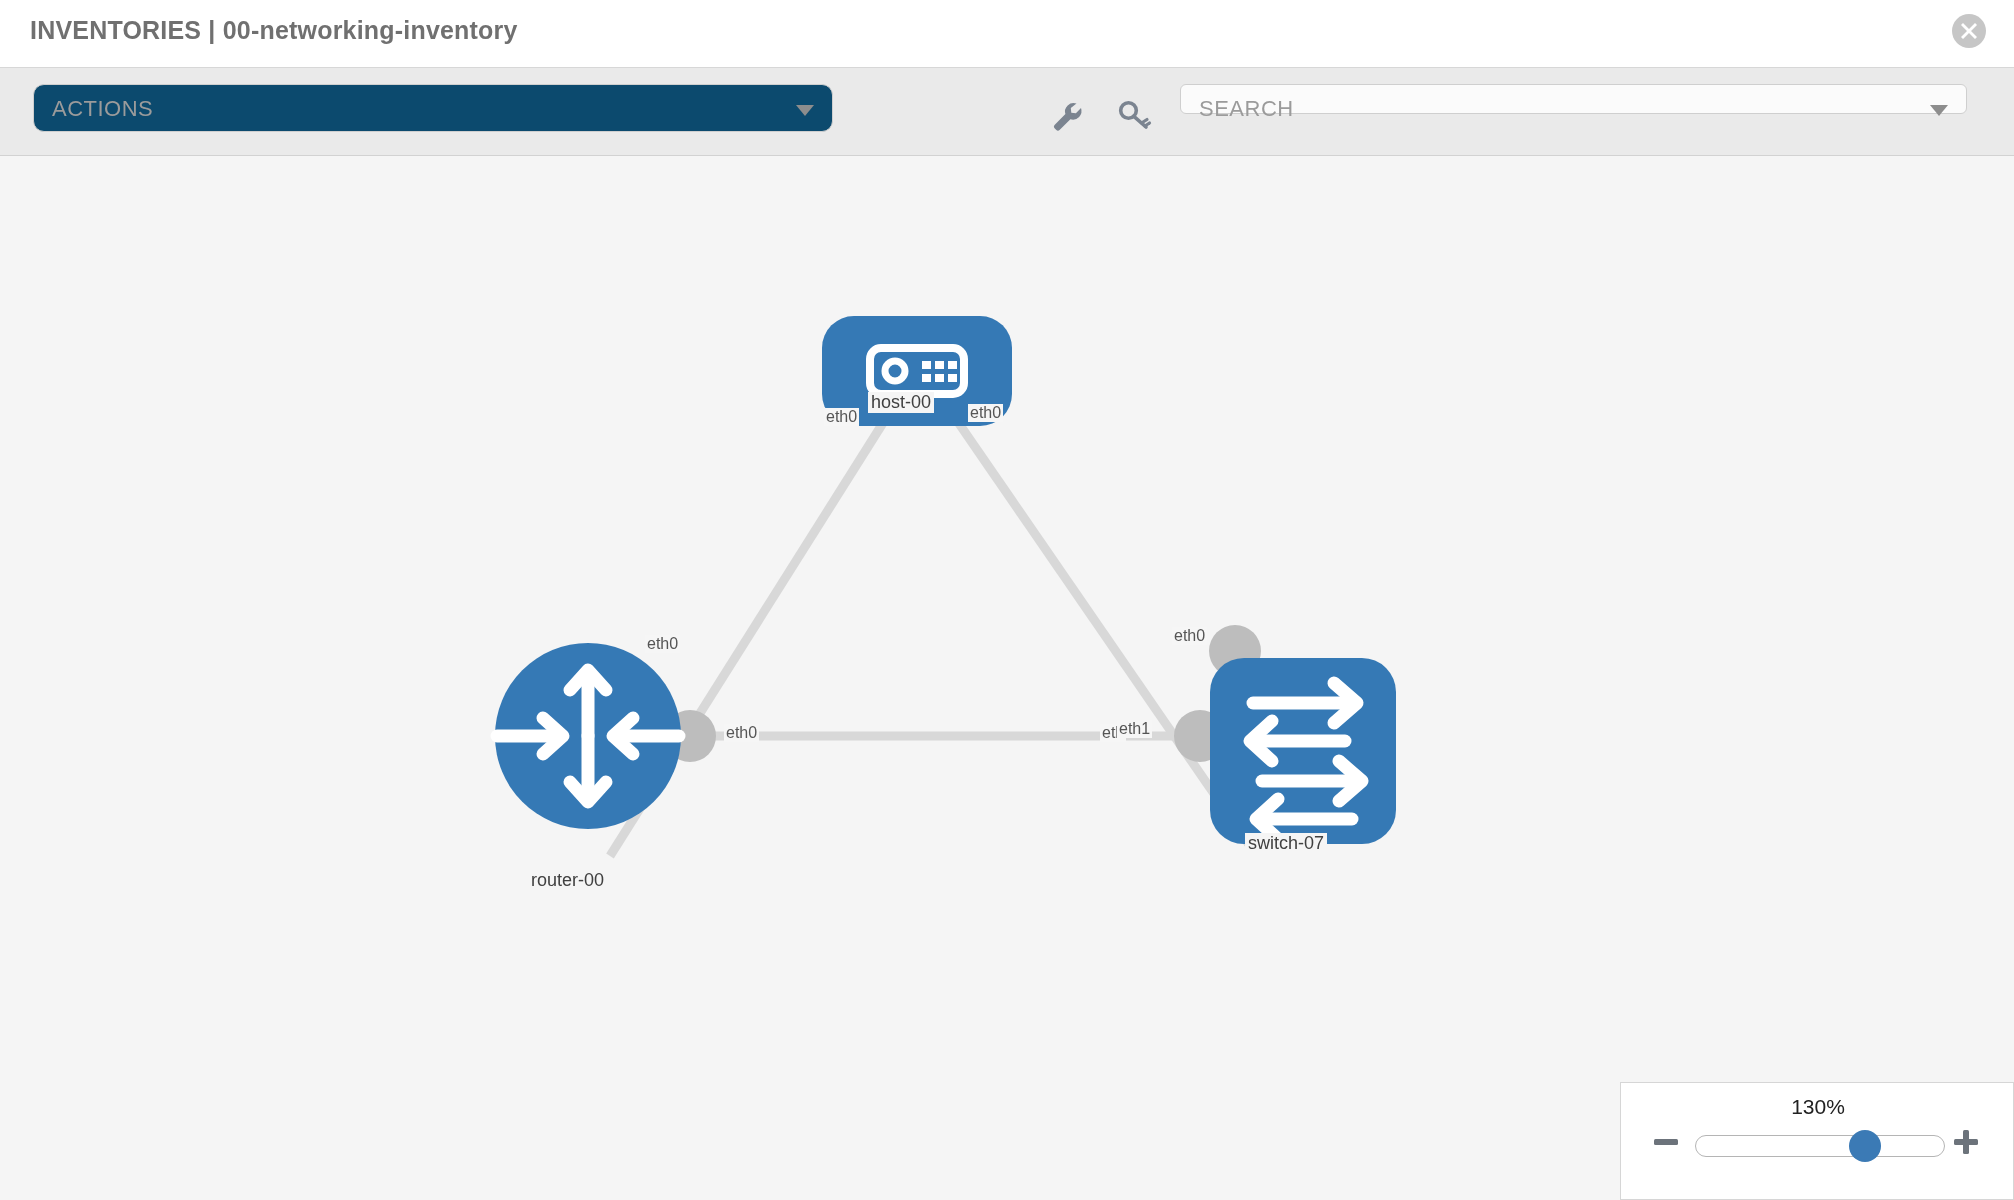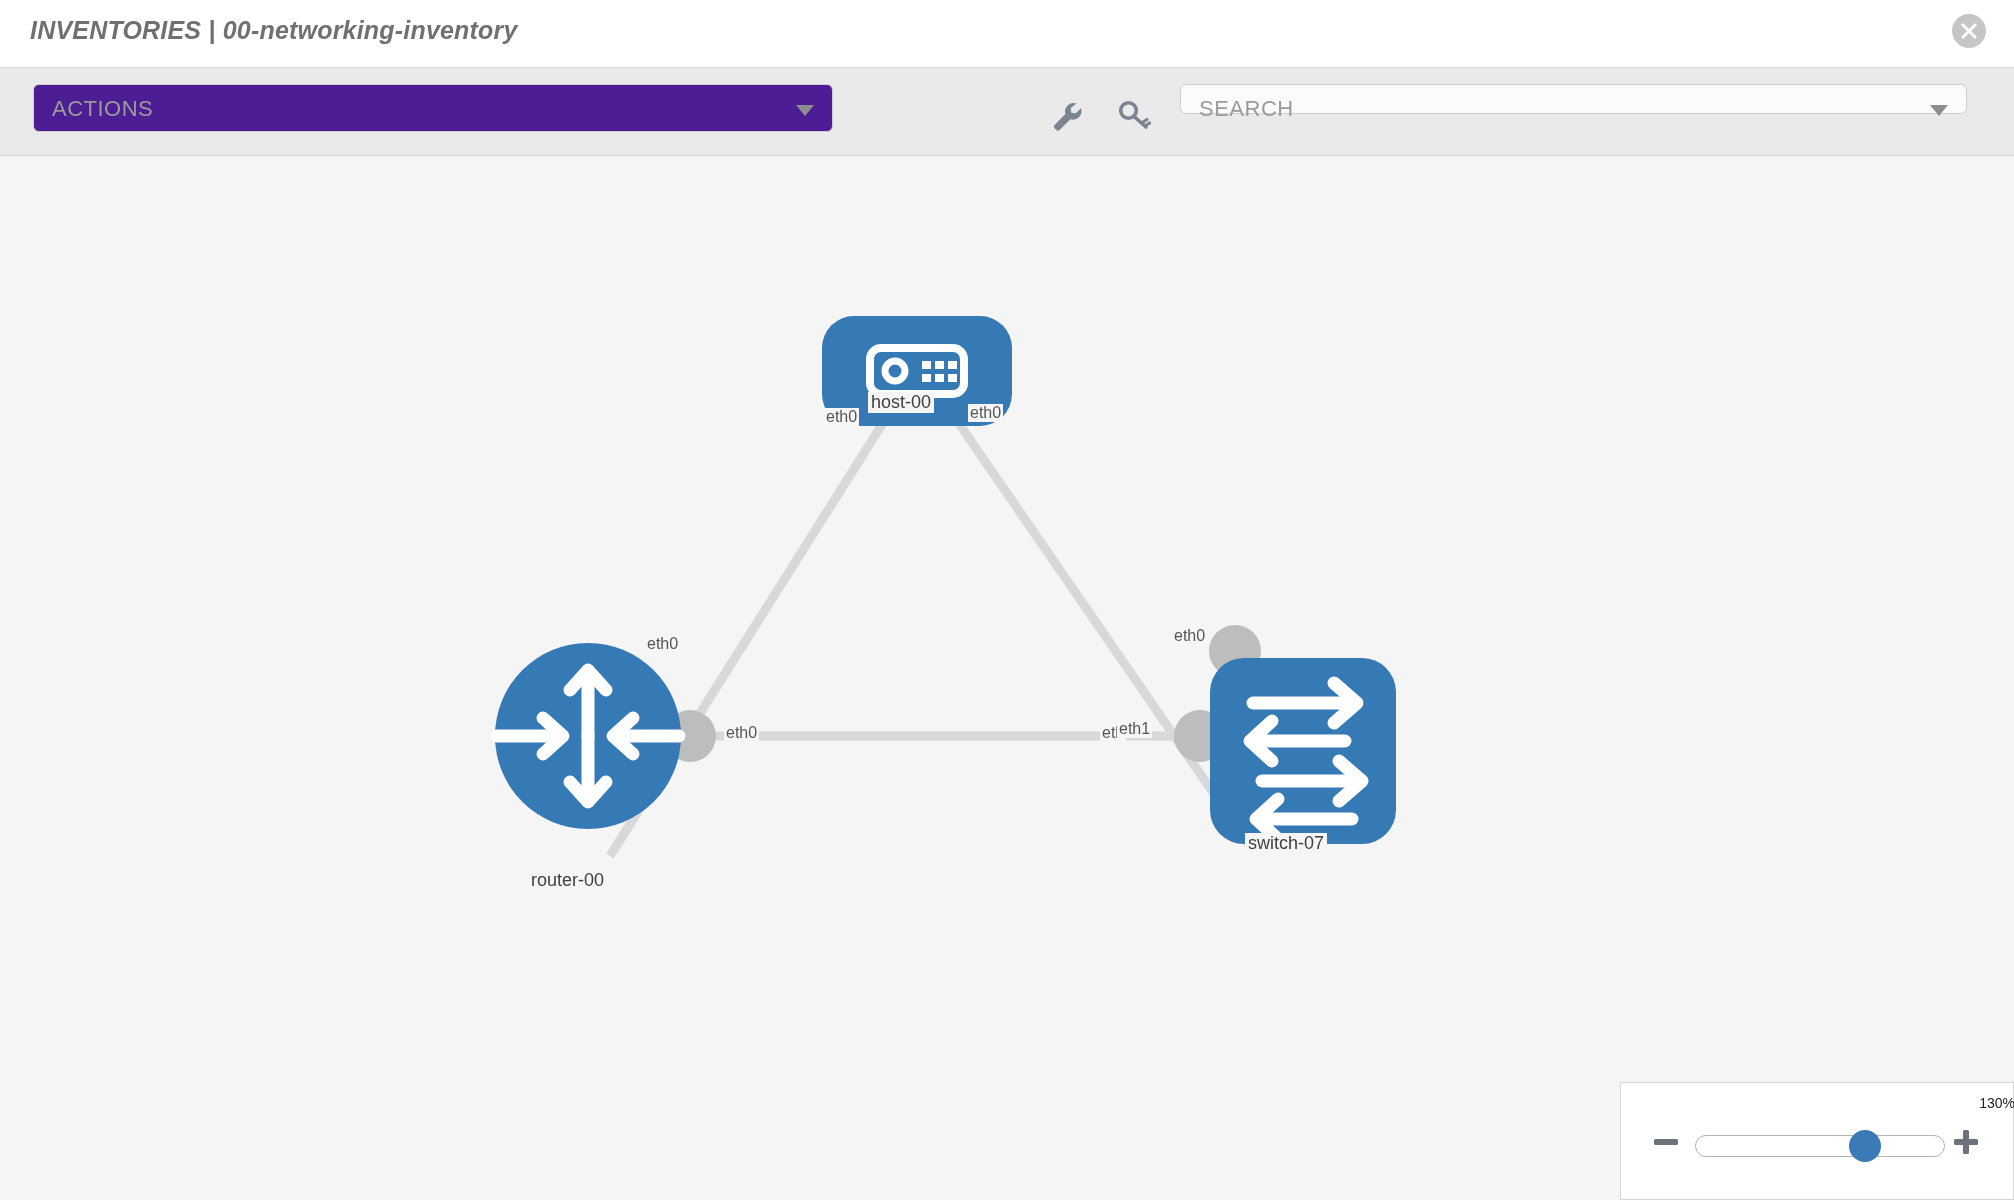--- a/index.html
+++ b/index.html
@@ -17,21 +17,20 @@
 
   
   .header {
     position: absolute;
     left: 0; top: 0;
     width: 2014px;
     height: 68px;
     background: #ffffff;
     border-bottom: 1px solid #d7d7d7;
     box-sizing: border-box;
-    font-style: italic;
   }
   .page-title {
     position: absolute;
     left: 30px;
     top: 16px;
     font-size: 25px;
     font-weight: bold;
     color: #707070;
     letter-spacing: 0.2px;
     white-space: nowrap;
@@ -57,23 +56,23 @@
     background: #eaeaea;
     border-bottom: 1px solid #d2d2d2;
     box-sizing: border-box;
   }
   .actions-select {
     position: absolute;
     left: 33px;
     top: 84px;
     width: 800px;
     height: 48px;
-    background: #4c1d95;
+    background: #0c4a6e;
     border: 1px solid #cfcfcf;
-    border-radius: 6px;
+    border-radius: 11px;
     box-sizing: border-box;
     cursor: pointer;
   }
   .actions-select .label {
     position: absolute;
     left: 18px;
     top: 11px;
     font-size: 22px;
     color: #9b9b9b;
     letter-spacing: 0.5px;
@@ -158,22 +157,22 @@
     height: 118px;
     background: #ffffff;
     border: 1px solid #d6d6d6;
     box-sizing: border-box;
   }
   .zoom-pct {
     position: absolute;
     top: 12px;
     left: 0;
     width: 394px;
-    text-align: right;
-    font-size: 14px;
+    text-align: center;
+    font-size: 21px;
     color: #222222;
   }
   .zoom-minus, .zoom-plus {
     position: absolute;
     top: 44px;
     width: 30px;
     height: 30px;
     cursor: pointer;
   }
   .zoom-minus { left: 30px; }

